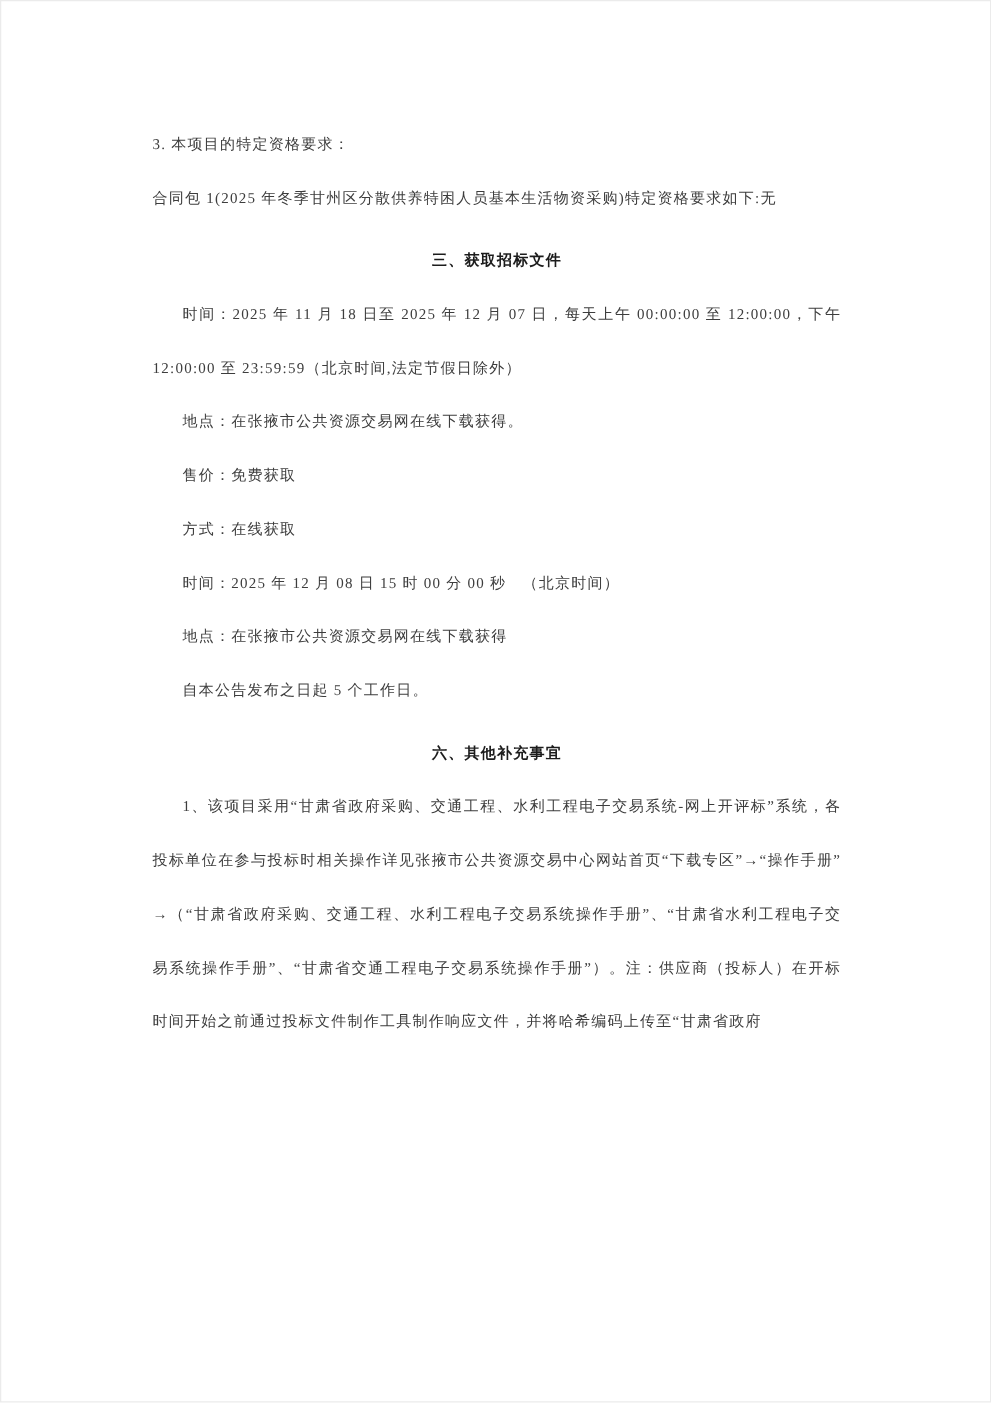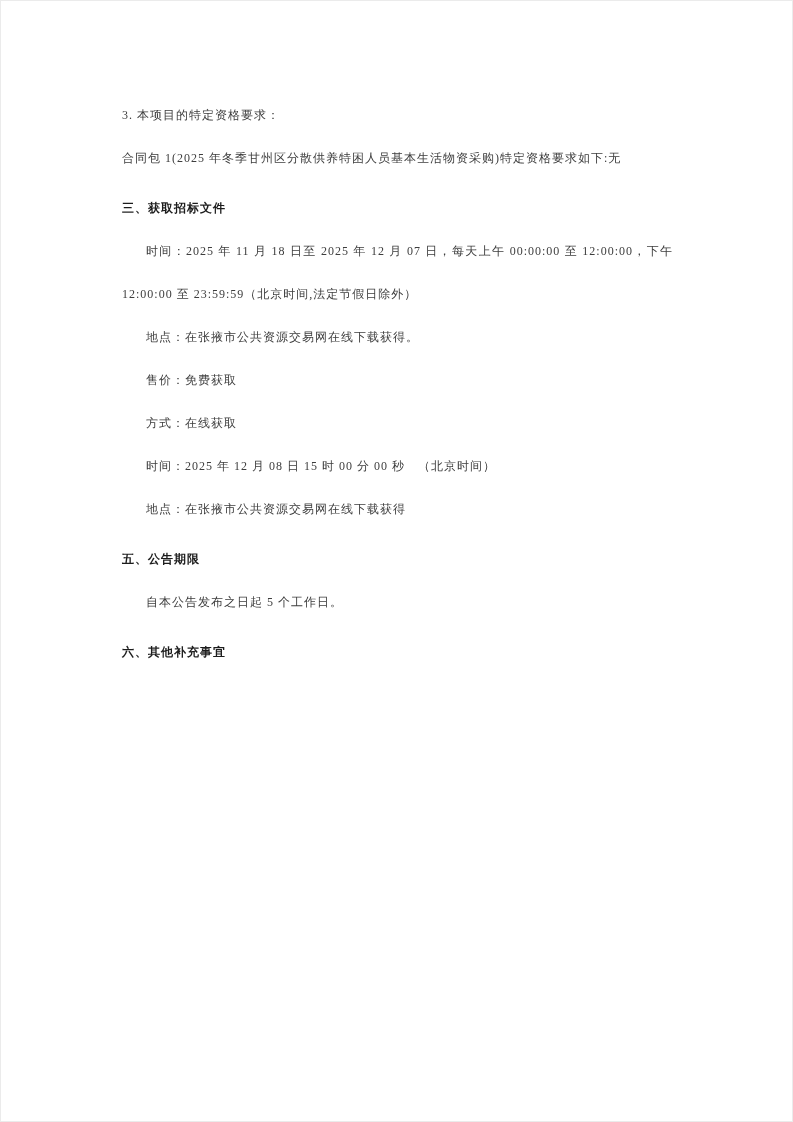--- a/index.html
+++ b/index.html
@@ -24,21 +24,21 @@
     font-size: 12px;
     line-height: 43px;
     letter-spacing: 1px;
     text-align: justify;
   }
   .para.indent { text-indent: 2em; }
   .heading {
     font-weight: 700;
     color: #1c1c1c;
     margin-top: 7px;
-    text-align: left;
+    text-align: center;
   }
 </style>
 </head>
 <body>
 
 <div class="page">
 
   <p class="para">3. 本项目的特定资格要求：</p>
 
   <p class="para">合同包 1(2025 年冬季甘州区分散供养特困人员基本生活物资采购)特定资格要求如下:无</p>
@@ -51,20 +51,20 @@
 
   <p class="para indent">售价：免费获取</p>
 
   <p class="para indent">方式：在线获取</p>
 
 
   <p class="para indent">时间：2025 年 12 月 08 日 15 时 00 分 00 秒　（北京时间）</p>
 
   <p class="para indent">地点：在张掖市公共资源交易网在线下载获得</p>
 
-  <p class="heading">五、公告期限</p>
 
   <p class="para indent">自本公告发布之日起 5 个工作日。</p>
 
   <p class="heading">六、其他补充事宜</p>
 
+  <p class="para indent">1、该项目采用“甘肃省政府采购、交通工程、水利工程电子交易系统-网上开评标”系统，各投标单位在参与投标时相关操作详见张掖市公共资源交易中心网站首页“下载专区”→“操作手册”→（“甘肃省政府采购、交通工程、水利工程电子交易系统操作手册”、“甘肃省水利工程电子交易系统操作手册”、“甘肃省交通工程电子交易系统操作手册”）。注：供应商（投标人）在开标时间开始之前通过投标文件制作工具制作响应文件，并将哈希编码上传至“甘肃省政府</p>
 
 </div>
 
 </body></html>

